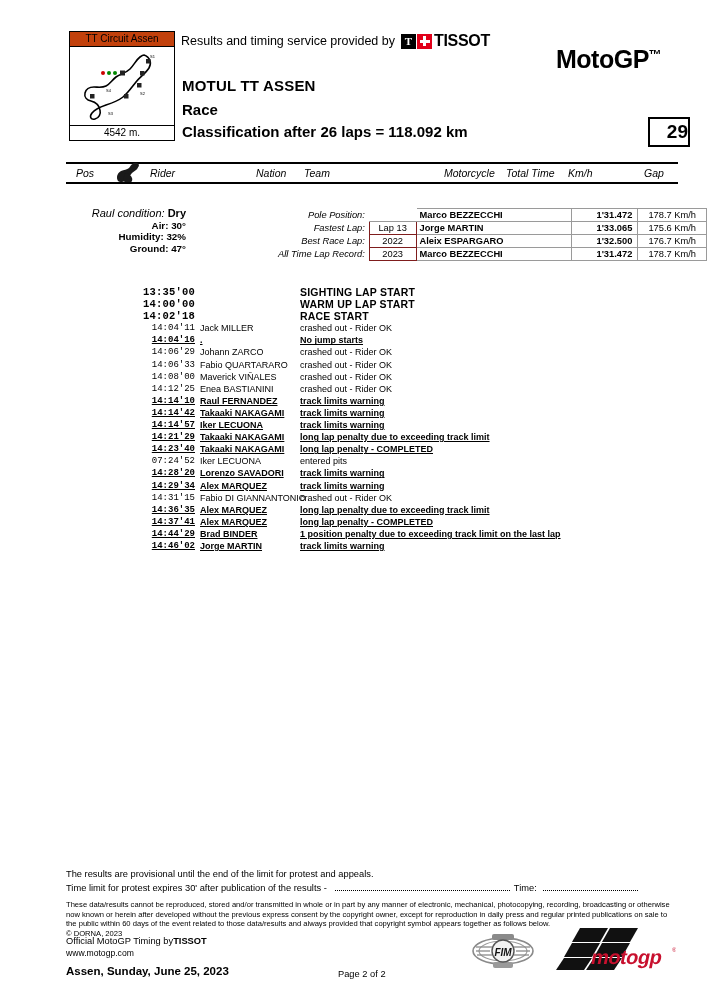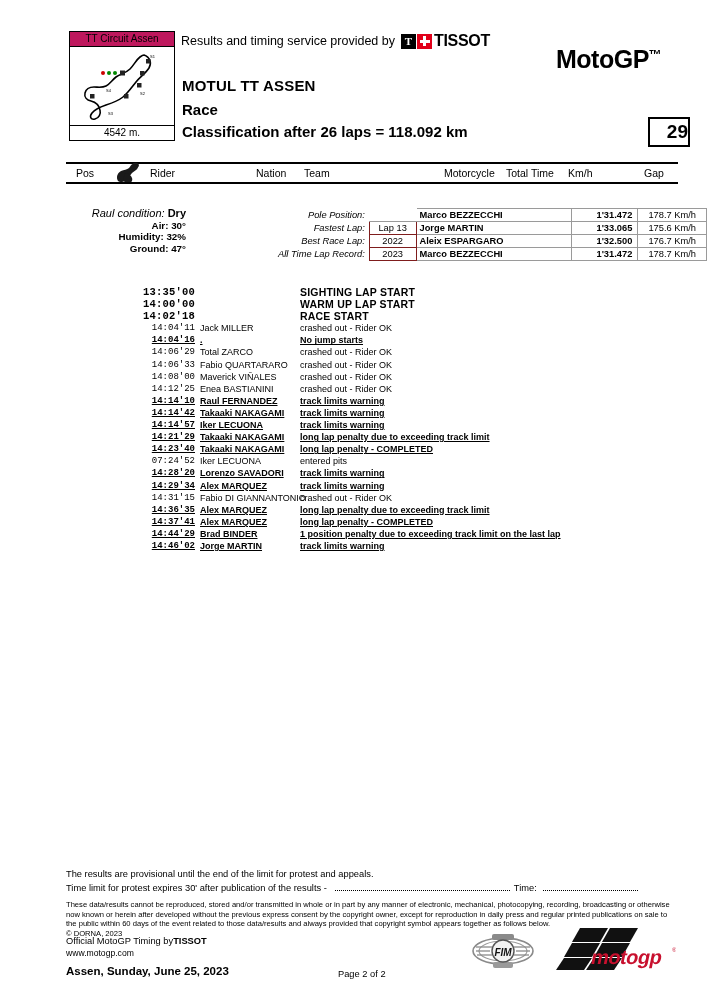--- a/index.html
+++ b/index.html
@@ -27,21 +27,21 @@
     position: absolute;
     left: 69px; top: 31px;
     width: 106px;
   }
   .circuit-name {
     border: 1px solid #000;
     text-align: center;
     font-size: 10px;
     padding: 1px 0 2px 0;
     line-height: 11px;
-    background: #be185d;
+    background: #c2410c;
   }
   .circuit-map {
     border: 1px solid #000;
     border-top: none;
     height: 78px;
     position: relative;
     background: #fff;
     overflow: hidden;
   }
   .circuit-map svg { display: block; }
@@ -170,20 +170,21 @@
   .colhead-rule-bottom {
     position: absolute;
     left: 0; top: 20px;
     width: 612px;
     height: 2px;
     background: #000;
   }
   .colhead {
     position: absolute;
     font-size: 10.5px;
+    font-style: italic;
     top: 5px;
     white-space: nowrap;
   }
   .bike-icon {
     position: absolute;
     left: 46px; top: -2px;
     width: 34px;
     height: 26px;
   }
 
@@ -518,21 +519,21 @@
         <div class="log-rider">Jack MILLER</div>
         <div class="log-desc">crashed out - Rider OK</div>
       </div>
       <div class="log-row highlight">
         <div class="log-time">14:04'16</div>
         <div class="log-rider">.</div>
         <div class="log-desc">No jump starts</div>
       </div>
       <div class="log-row">
         <div class="log-time">14:06'29</div>
-        <div class="log-rider">Total ZARCO</div>
+        <div class="log-rider">Johann ZARCO</div>
         <div class="log-desc">crashed out - Rider OK</div>
       </div>
       <div class="log-row">
         <div class="log-time">14:06'33</div>
         <div class="log-rider">Fabio QUARTARARO</div>
         <div class="log-desc">crashed out - Rider OK</div>
       </div>
       <div class="log-row">
         <div class="log-time">14:08'00</div>
         <div class="log-rider">Maverick VIÑALES</div>

